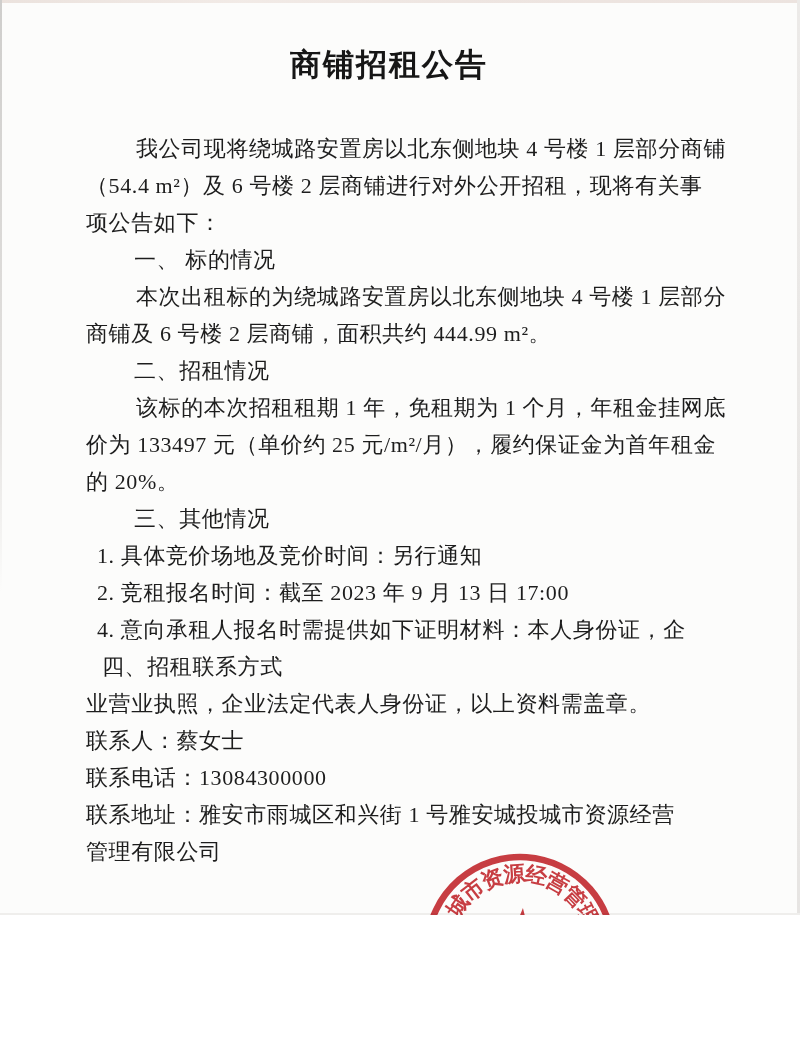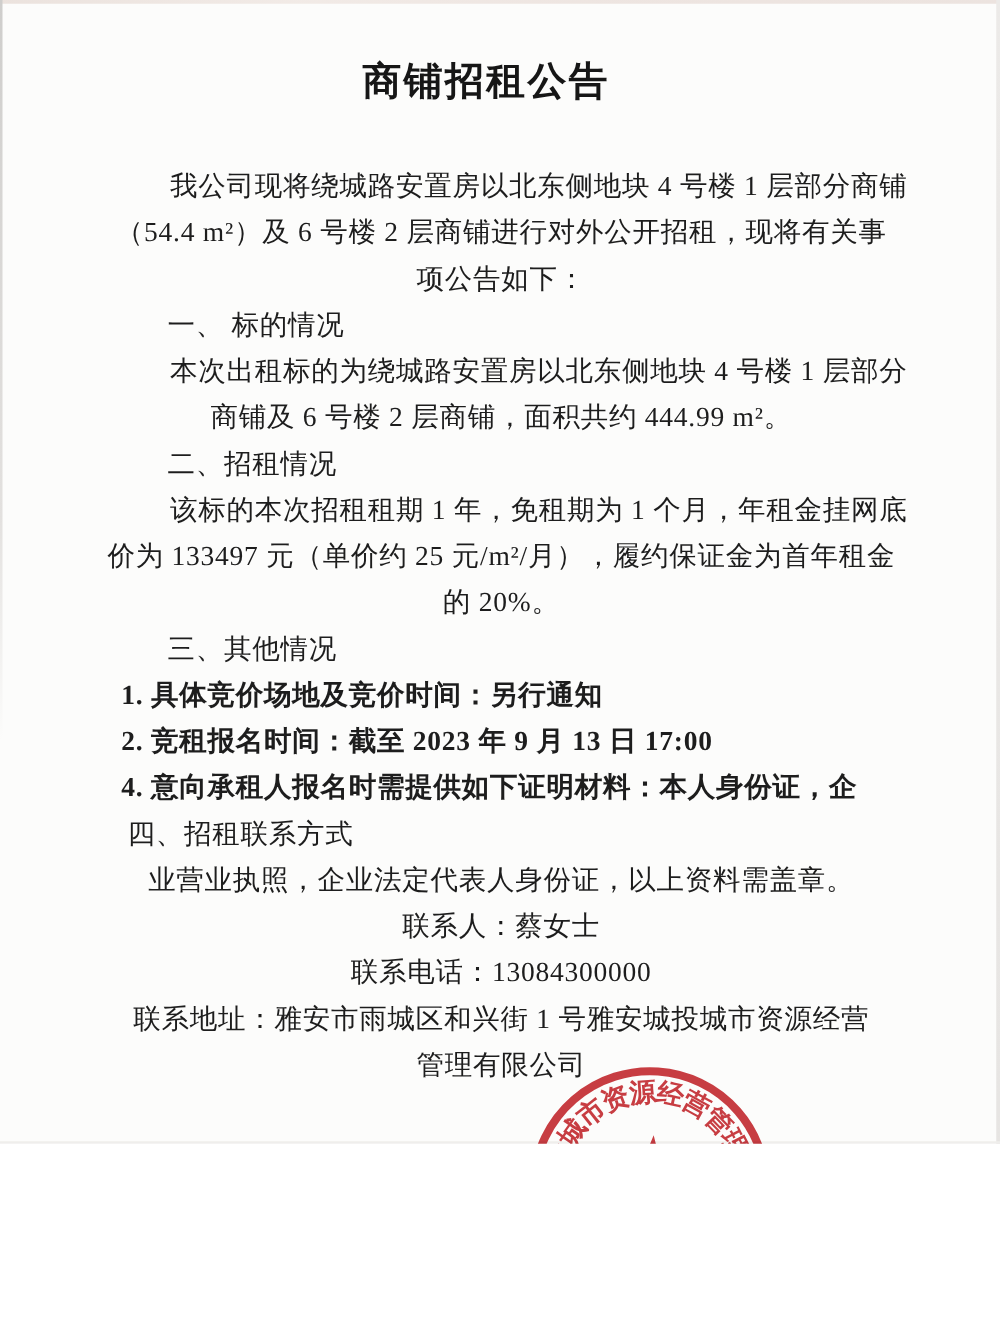--- a/index.html
+++ b/index.html
@@ -40,22 +40,22 @@
 
   .content {
     position:absolute; left:86px; top:130px; width:630px;
     font-size:22px; line-height:37px; letter-spacing:0.6px;
     white-space:nowrap; color:#1d1d1d;
   }
   .line { height:37px; }
   .l-first { padding-left:50px; }
   .l-head  { padding-left:48px; }
   .l-head4 { padding-left:16px; }
-  .l-item  { padding-left:11px;font-weight:bold; }
-  .l-flush { padding-left:0;text-align:center; }
+  .l-item  { padding-left:11px; }
+  .l-flush { padding-left:0; }
 
   .signature {
     position:absolute; left:327px; top:941px;
     font-size:22px; letter-spacing:0.4px; white-space:nowrap; color:#1d1d1d;
   }
   .sign-date {
     position:absolute; left:431px; top:981px;
     font-size:23px; letter-spacing:0.5px; white-space:nowrap; color:#1d1d1d;
   }
 

